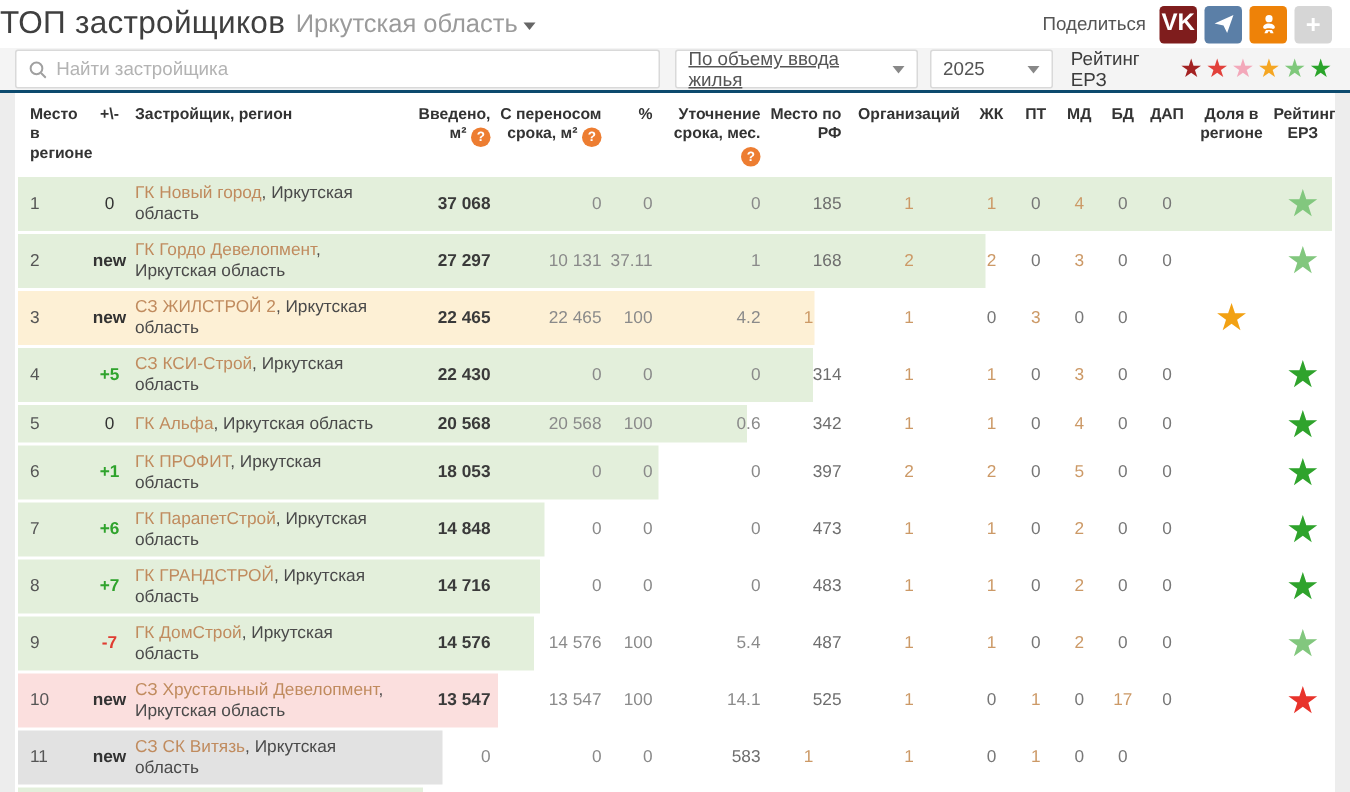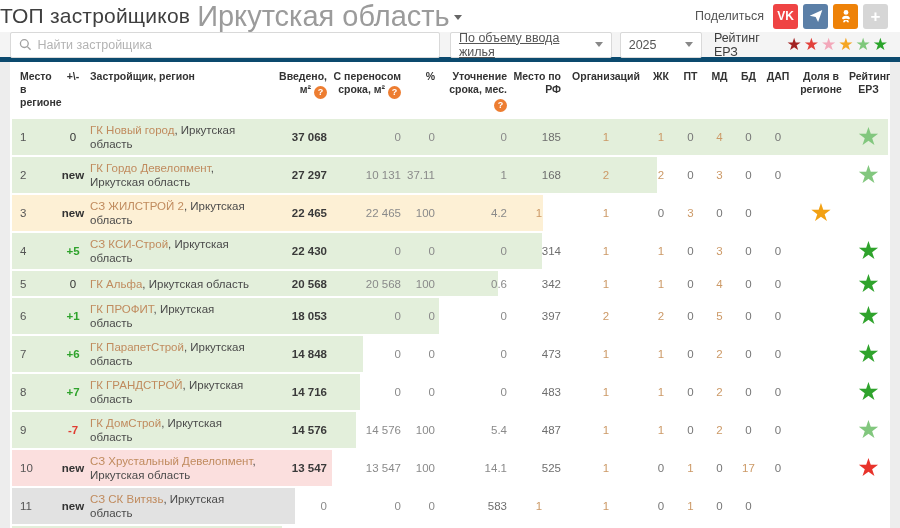--- a/index.html
+++ b/index.html
@@ -4,32 +4,32 @@
 <style>
   * { margin:0; padding:0; box-sizing:border-box; }
   body { background:#ededed; font-family:"Liberation Sans", sans-serif; }
   .page { position:relative; width:900px; height:528px; overflow:hidden; background:#ededed; }
 
   
   .topbar { height:32px; background:#fff; display:flex; align-items:center; justify-content:space-between; padding:0 12px 0 0; }
   .title-wrap { display:flex; align-items:center; gap:7px; }
   .title { font-size:21px; color:#3f3f3f; letter-spacing:.2px; }
   .region-sel { display:flex; align-items:center; gap:4px; cursor:pointer; }
-  .region { font-size:29px; color:#9b9b9b; }
+  .region { font-size:17px; color:#9b9b9b; }
   .caret-sm { width:0; height:0; border-left:4px solid transparent; border-right:4px solid transparent; border-top:5px solid #666; margin-top:3px; }
   .share { display:flex; align-items:center; gap:5px; }
   .share-label { font-size:12.5px; color:#555; margin-right:4px; }
   .sicon { width:25px; height:25px; border-radius:3px; display:flex; align-items:center; justify-content:center; cursor:pointer; }
-  .vk { background:#ef4444; color:#fff; font-weight:bold; font-size:12px; }
+  .vk { background:#7f1d1d; color:#fff; font-weight:bold; font-size:16px; }
   .tg { background:#5b7fa7; }
   .ok { background:#ee8208; }
   .plus { background:#d6d6d6; color:#fff; font-size:17px; font-weight:bold; line-height:25px; }
 
   
-  .filterbar { height:30px; background:#f4f4f4; border-bottom:5px solid #0c4a6e; display:flex; align-items:center; padding:0 10px; }
+  .filterbar { height:30px; background:#f4f4f4; border-bottom:2px solid #0c4a6e; display:flex; align-items:center; padding:0 10px; }
   .search { width:448px; height:26px; background:#fff; border:1px solid #d9d9d9; border-radius:2px; display:flex; align-items:center; padding:0 8px; gap:6px; }
   .search input { border:none; outline:none; width:100%; font-size:12.5px; color:#555; font-family:"Liberation Sans", sans-serif; background:transparent; }
   .search input::placeholder { color:#b3b3b3; }
   .select { height:26px; background:#fff; border:1px solid #d9d9d9; border-radius:2px; display:flex; align-items:center; justify-content:space-between; padding:0 8px; font-size:12.5px; color:#555; cursor:pointer; }
   .sel-sort { width:168px; margin-left:10px;text-decoration:underline; }
   .sel-year { width:85px; margin-left:8px; }
   .caret { width:0; height:0; border-left:4px solid transparent; border-right:4px solid transparent; border-top:5px solid #888; }
   .rating-filter { margin-left:12px; display:flex; align-items:center; gap:3px; }
   .rating-filter .lbl { font-size:12.5px; color:#3c3c3c; margin-right:4px; }
   .fstar { font-family:"DejaVu Sans", sans-serif; font-size:17px; line-height:17px; cursor:pointer; margin-right:2px; }

